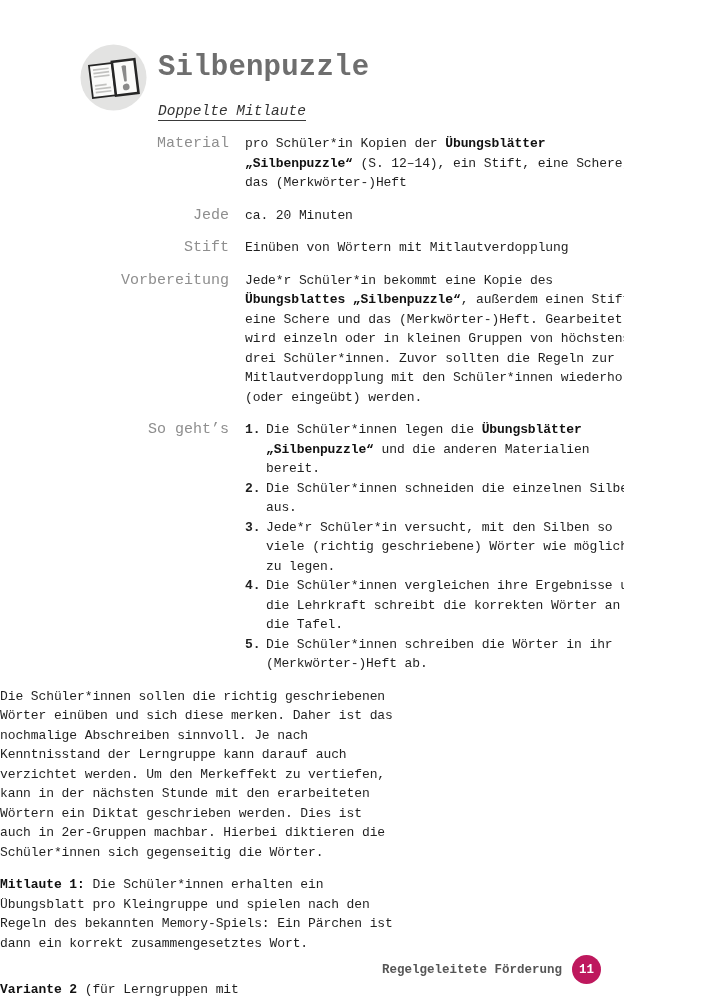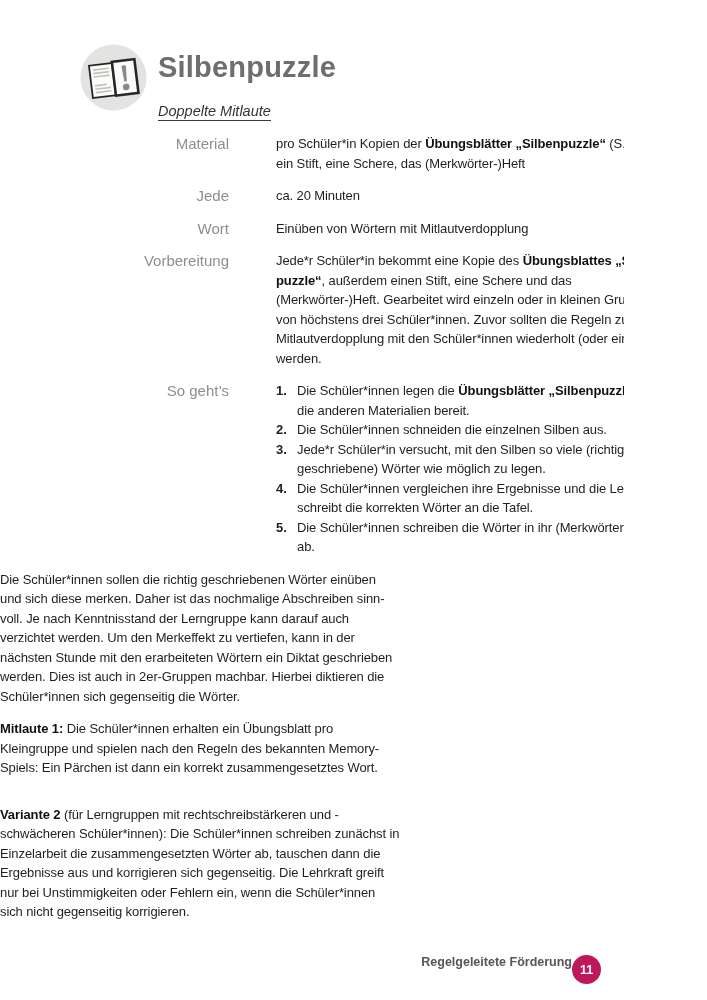--- a/index.html
+++ b/index.html
@@ -1,50 +1,50 @@
 <!DOCTYPE html>
 <html><head>
 <meta charset="utf-8">
 <style>
   html,body { margin:0; padding:0; background:#ffffff; }
   .page {
     position:relative; width:624px; height:1000px; background:#ffffff;
-    font-family:Liberation Sans, sans-serif; overflow:hidden;
+    font-family:Liberation Mono, monospace; overflow:hidden;
   }
   
   .icon-circle { position:absolute; left:78px; top:42px; width:71px; height:71px; }
   .header-text { position:absolute; left:158px; top:52px; }
   .title {
     margin:0; font-size:29px; font-weight:bold; color:#6e6e6e; letter-spacing:0.2px;
     line-height:1.1;
   }
   .subtitle {
     display:inline-block; font-size:14.5px; font-style:italic;
     color:#333333; border-bottom:1.5px solid #3a3a3a; padding-bottom:1px;
   }
   
   .sections { position:absolute; left:0; top:134px; width:680px; }
-  .row { display:flex; align-items:flex-start; margin-bottom:13px;gap:31px; }
+  .row { display:flex; align-items:flex-start; margin-bottom:13px; }
   .label-cell {
     width:245px; box-sizing:border-box; padding-right:16px; flex-shrink:0;
     text-align:right; color:#8e8e8e; font-size:15px; line-height:19.5px;
   }
   .content-cell {
     width:400px; color:#1f1f1f; font-size:13px; line-height:19.5px;
     letter-spacing:-0.1px;
   }
   .para + .para { margin-top:27px; }
   .content-cell b { font-weight:bold; color:#111; }
   .step { display:flex; align-items:flex-start; }
   .step-num { width:21px; flex-shrink:0; font-weight:bold; }
   .step-text { flex:1; }
   
   .footer {
     position:absolute; right:23px; bottom:16px;
-    display:flex; align-items:flex-start; 
+    display:flex; align-items:center; gap:10px;
   }
   .footer-label { font-size:12.5px; font-weight:bold; color:#565656; }
   .page-num {
     width:29px; height:29px; border-radius:50%; background:#be185d;
     color:#ffffff; font-size:12.5px; font-weight:bold;
     display:flex; align-items:center; justify-content:center;
   }
 </style>
 </head>
 <body>
@@ -83,21 +83,21 @@
           <div class="para">pro Schüler*in Kopien der <b>Übungsblätter „Silbenpuzzle“</b> (S. 12–14), ein Stift, eine Schere, das (Merkwörter-)Heft</div>
         </div>
       </div>
       <div class="row">
         <div class="label-cell">Jede</div>
         <div class="content-cell">
           <div class="para">ca. 20 Minuten</div>
         </div>
       </div>
       <div class="row">
-        <div class="label-cell">Wort</div>
+        <div class="label-cell">Stift</div>
         <div class="content-cell">
           <div class="para">Einüben von Wörtern mit Mitlautverdopplung</div>
         </div>
       </div>
       <div class="row">
         <div class="label-cell">Vorbereitung</div>
         <div class="content-cell">
           <div class="para">Jede*r Schüler*in bekommt eine Kopie des <b>Übungsblattes „Silben­puzzle“</b>, außerdem einen Stift, eine Schere und das (Merkwörter-)Heft. Gearbeitet wird einzeln oder in kleinen Gruppen von höchstens drei Schüler*innen. Zuvor sollten die Regeln zur Mitlautverdopplung mit den Schüler*innen wiederholt (oder eingeübt) werden.</div>
         </div>
       </div>

